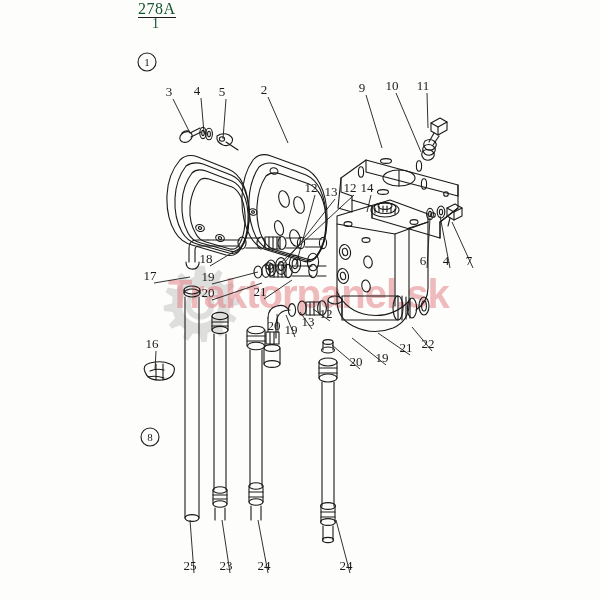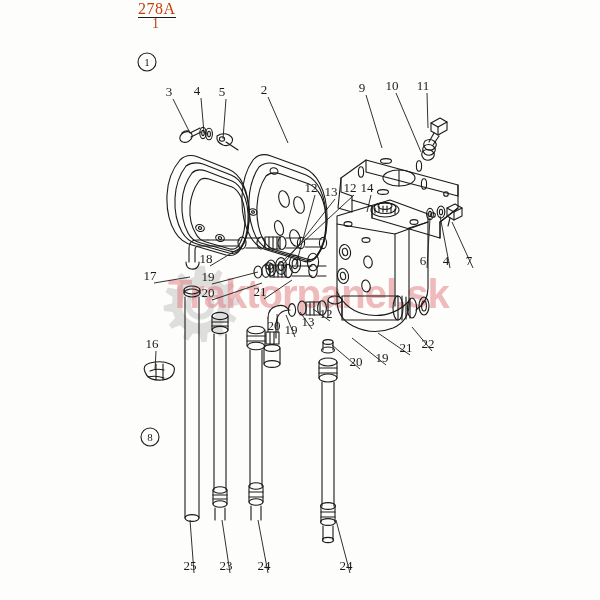--- a/index.html
+++ b/index.html
@@ -20,21 +20,21 @@
   #diagram-svg {
     position: absolute;
     left: 0;
     top: 0;
     width: 600px;
     height: 600px;
   }
   .hdr {
     position: absolute;
     font-family: "Liberation Serif", serif;
-    color: #c2410c;
+    color: #14532d;
   }
   #page-code {
     left: 138px;
     top: 1px;
     font-size: 16px;
     letter-spacing: 0.5px;
     border-bottom: 1.4px solid #1a1a1a;
     padding-bottom: 1px;
     line-height: 15px;
   }

